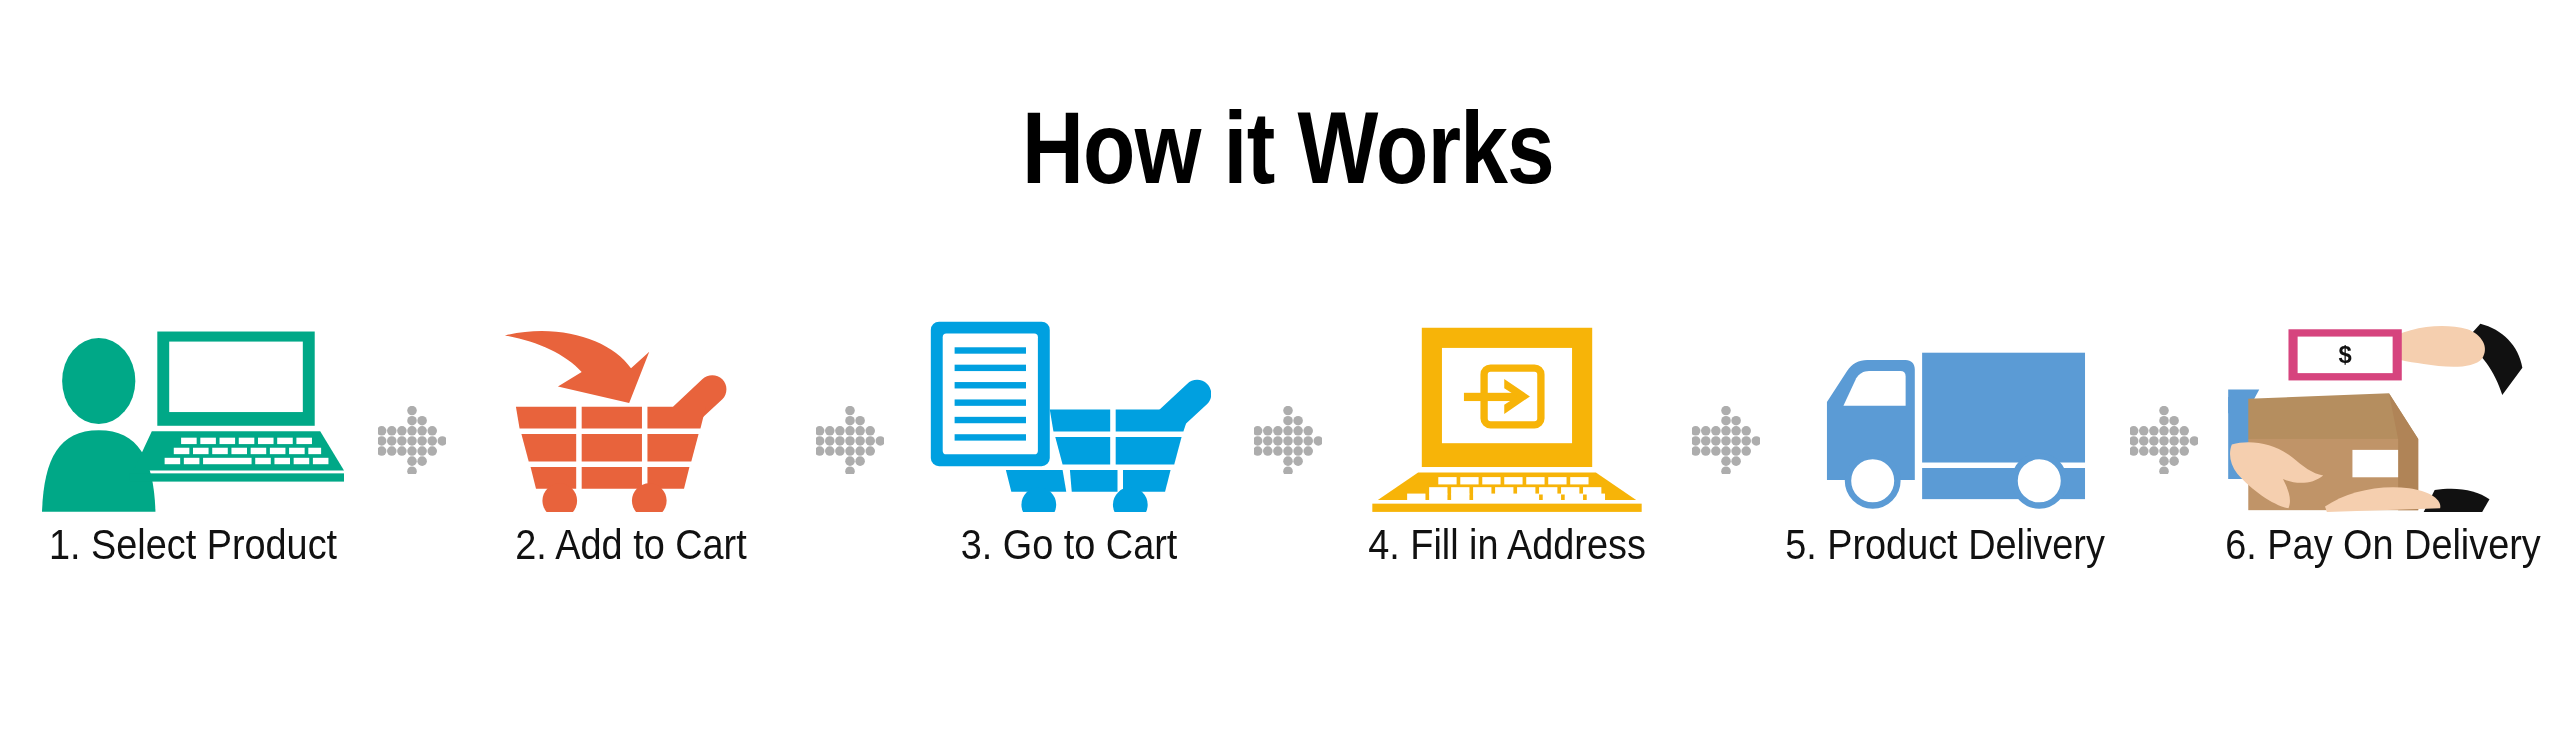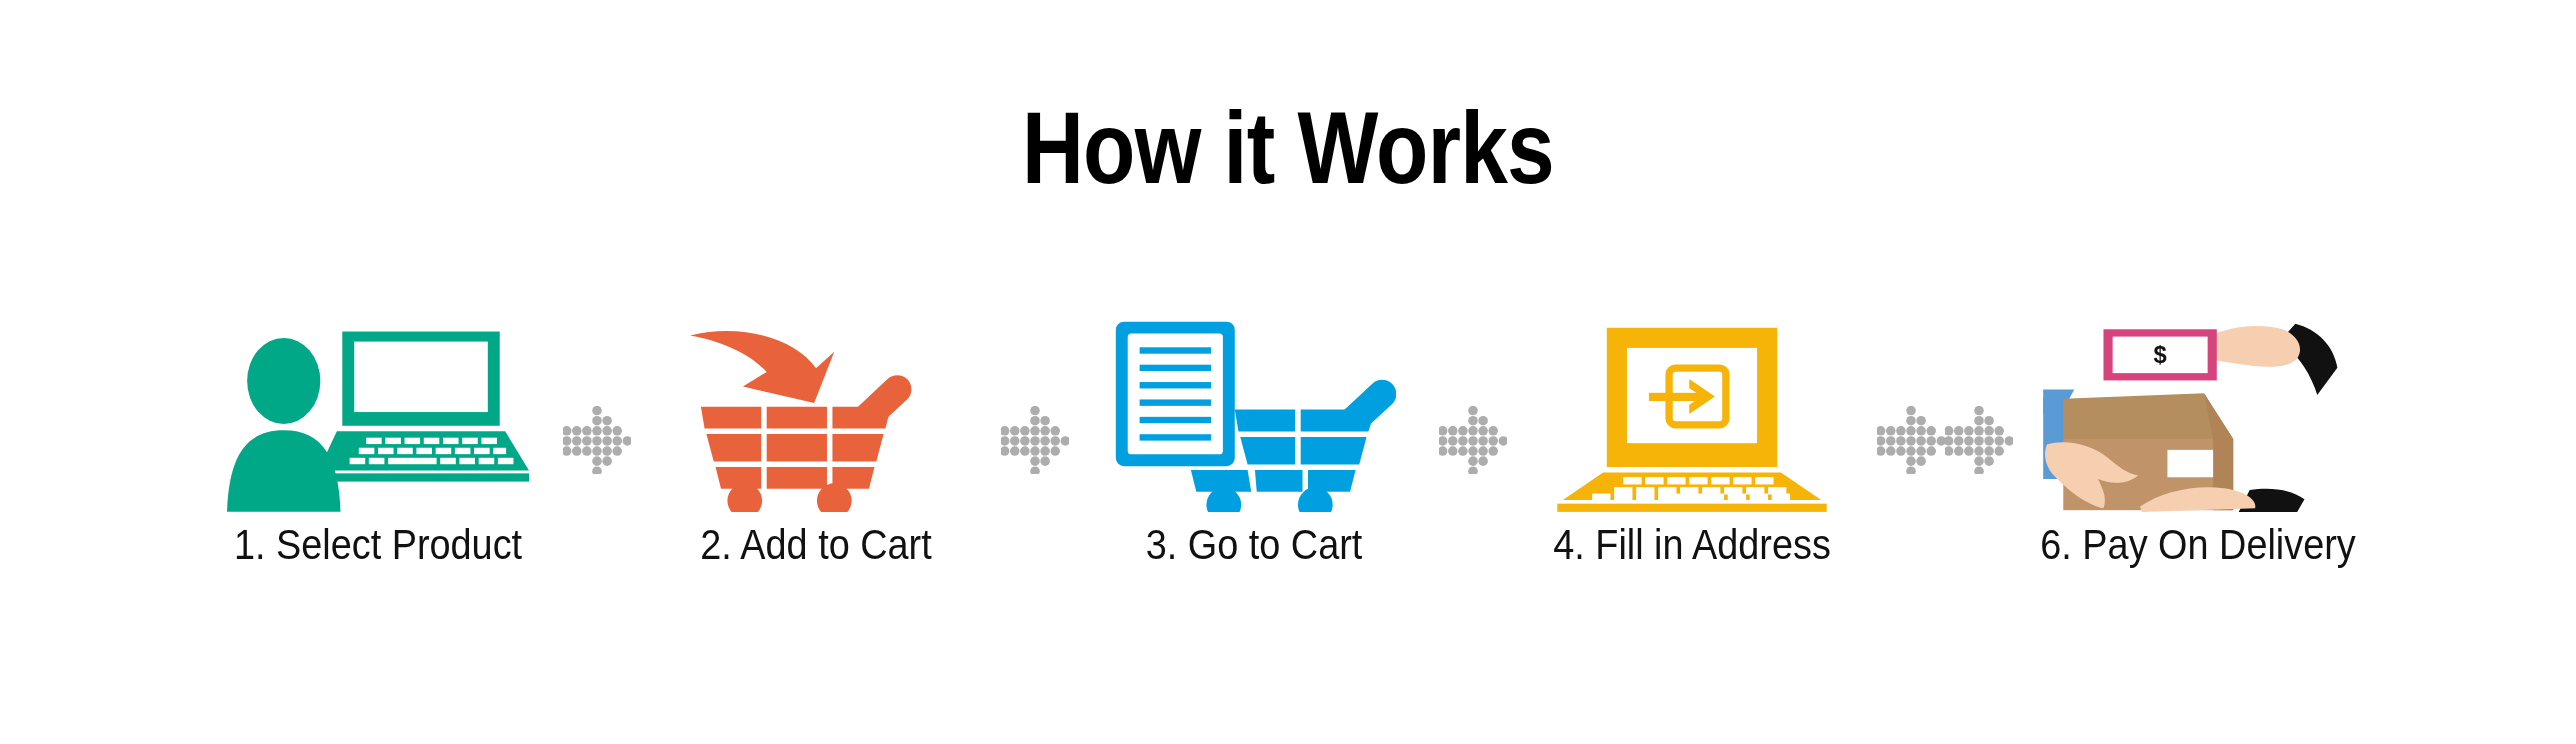--- a/index.html
+++ b/index.html
@@ -409,20 +409,40 @@
               <circle cx="48" cy="49" r="5.2"></circle>
               <circle cx="59" cy="49" r="5.2"></circle>
             <circle cx="37" cy="60" r="5.2"></circle>
               <circle cx="48" cy="60" r="5.2"></circle>
             <circle cx="37" cy="71" r="5.2"></circle>
           </g>
         </svg>
       </div>
     </div>
 
+    <div class="step">
+      <div class="step-art">
+        <svg width="302" height="174" viewBox="0 0 330 190" aria-hidden="true">
+          <g fill="#5B9BD5">
+
+            <path d="M36 70 L58 36 C 63 28 71 24 80 24 L 122 24 C 128 24 132 28 132 34 L132 155 L36 155 Z"></path>
+
+            <rect x="140" y="16" width="178" height="120"></rect>
+
+            <rect x="140" y="142" width="178" height="34"></rect>
+          </g>
+
+          <path d="M68 44 C 71 39 76 36 82 36 L 116 36 C 120 36 122 38 122 42 L122 74 L54 74 Z" fill="#ffffff"></path>
+
+          <circle cx="86" cy="156" r="27" fill="#ffffff" stroke="#5B9BD5" stroke-width="7"></circle>
+          <circle cx="268" cy="156" r="27" fill="#ffffff" stroke="#5B9BD5" stroke-width="7"></circle>
+        </svg>
+      </div>
+      <div class="step-label">5. Product Delivery</div>
+    </div>
 
     <div class="sep">
       <div class="sep-inner">
         <svg width="68" height="68" viewBox="0 0 74 74" aria-hidden="true">
           <g fill="#ADADAD">
             <circle cx="37" cy="5" r="5.2"></circle>
             <circle cx="37" cy="16" r="5.2"></circle>
               <circle cx="48" cy="16" r="5.2"></circle>
             <circle cx="4" cy="27" r="5.2"></circle>
               <circle cx="15" cy="27" r="5.2"></circle>

